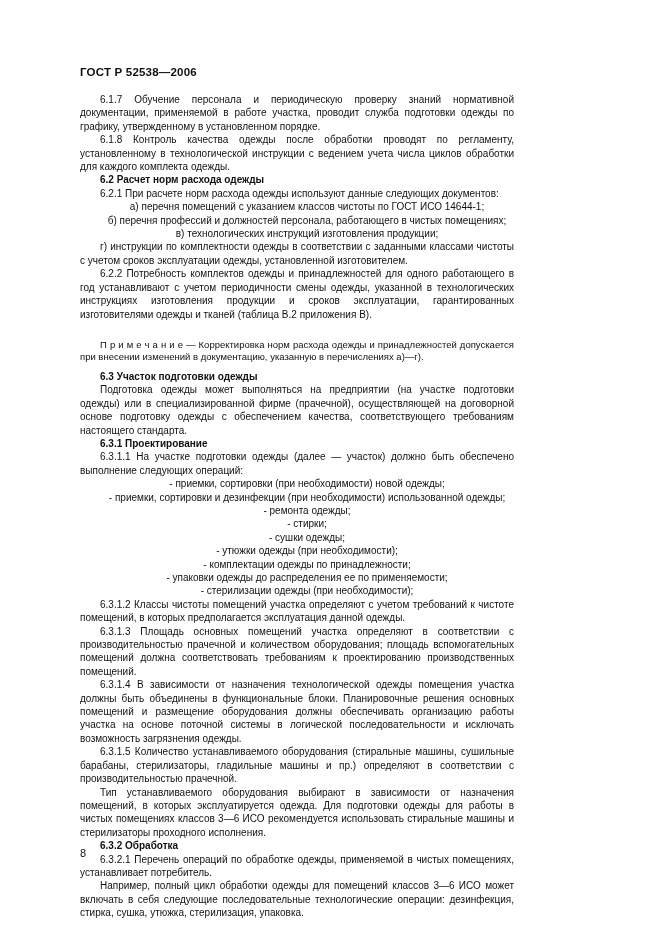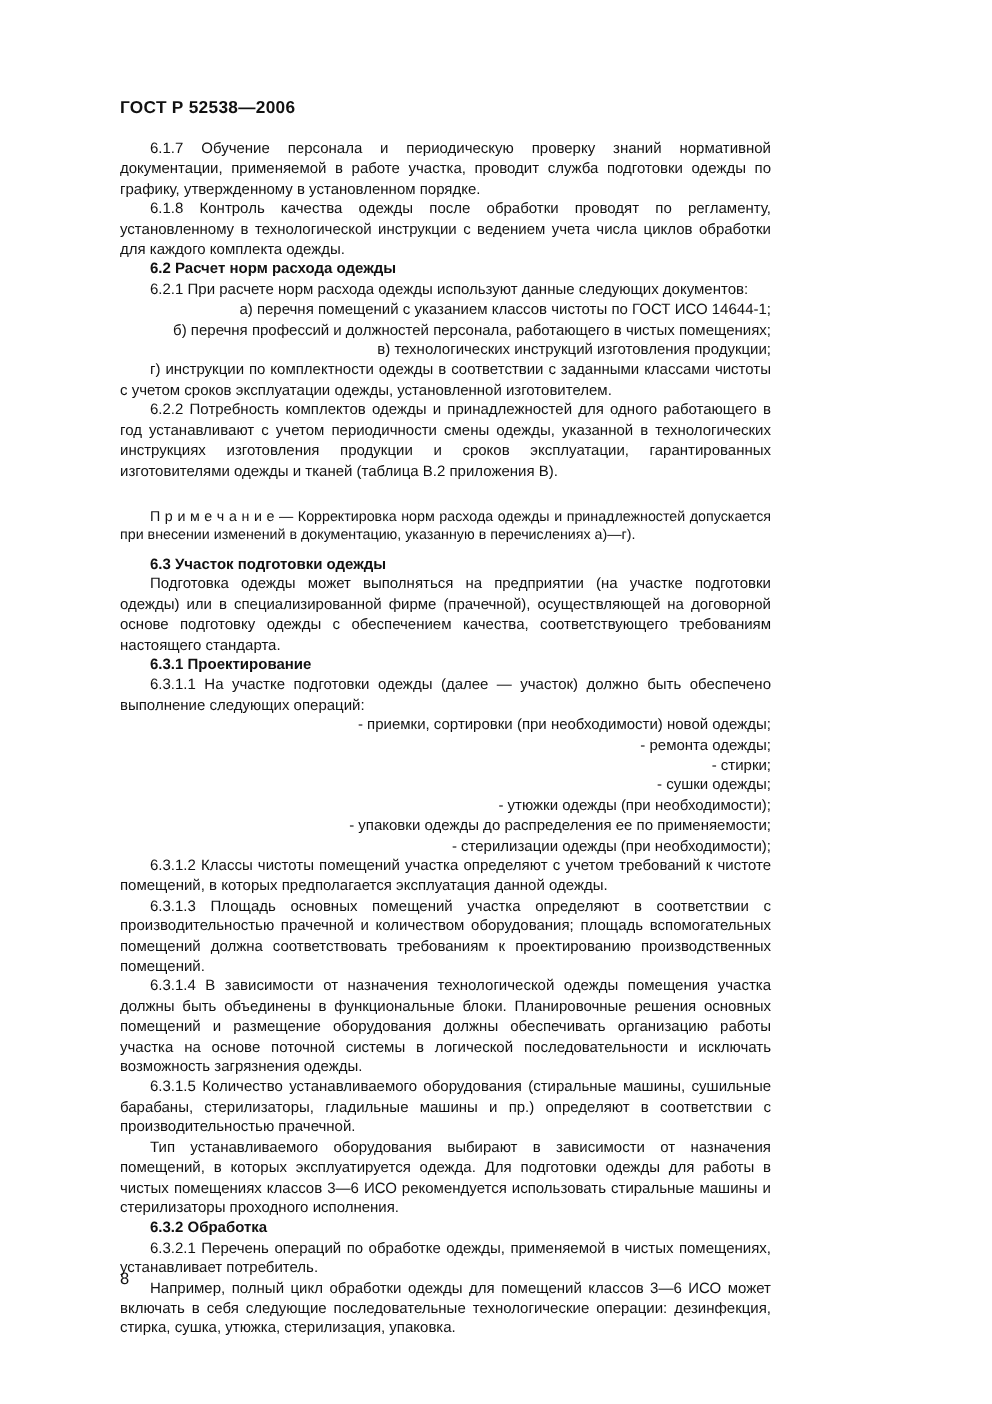--- a/index.html
+++ b/index.html
@@ -29,21 +29,21 @@
     font-size: 10px;
     line-height: 13.4px;
     text-align: justify;
     text-indent: 20px;
   }
   .body-text p.heading {
     font-weight: bold;
     text-align: left;
   }
   .body-text p.list-item {
-    text-align: right;
+    text-align: center;
   }
   .body-text p.note {
     font-size: 9.5px;
     line-height: 12px;
     margin: 18px 0 7px 0;
     text-indent: 20px;
   }
   .page-number {
     position: absolute;
     left: 80px;
@@ -67,24 +67,26 @@
     <p class="list-item">б)  перечня профессий и должностей персонала, работающего в чистых помещениях;</p>
     <p class="list-item">в)  технологических инструкций изготовления продукции;</p>
     <p class="para">г)  инструкции по комплектности одежды в соответствии с заданными классами чистоты с учетом сроков эксплуатации одежды, установленной изготовителем.</p>
     <p class="para">6.2.2  Потребность комплектов одежды и принадлежностей для одного работающего в год устанавливают с учетом периодичности смены одежды, указанной в технологических инструкциях изготовления продукции и сроков эксплуатации, гарантированных изготовителями одежды и тканей (таблица В.2 приложения В).</p>
     <p class="note">П р и м е ч а н и е — Корректировка норм расхода одежды и принадлежностей допускается при внесении изменений в документацию, указанную в перечислениях а)—г).</p>
     <p class="heading">6.3  Участок подготовки одежды</p>
     <p class="para">Подготовка одежды может выполняться на предприятии (на участке подготовки одежды) или в специализированной фирме (прачечной), осуществляющей на договорной основе подготовку одежды с обеспечением качества, соответствующего требованиям настоящего стандарта.</p>
     <p class="heading">6.3.1  Проектирование</p>
     <p class="para">6.3.1.1  На участке подготовки одежды (далее — участок) должно быть обеспечено выполнение следующих операций:</p>
     <p class="list-item">- приемки, сортировки (при необходимости) новой одежды;</p>
+    <p class="list-item">- приемки, сортировки и дезинфекции (при необходимости) использованной одежды;</p>
     <p class="list-item">- ремонта одежды;</p>
     <p class="list-item">- стирки;</p>
     <p class="list-item">- сушки одежды;</p>
     <p class="list-item">- утюжки одежды (при необходимости);</p>
+    <p class="list-item">- комплектации одежды по принадлежности;</p>
     <p class="list-item">- упаковки одежды до распределения ее по применяемости;</p>
     <p class="list-item">- стерилизации одежды (при необходимости);</p>
     <p class="para">6.3.1.2  Классы чистоты помещений участка определяют с учетом требований к чистоте помещений, в которых предполагается эксплуатация данной одежды.</p>
     <p class="para">6.3.1.3  Площадь основных помещений участка определяют в соответствии с производительностью прачечной и количеством оборудования; площадь вспомогательных помещений должна соответствовать требованиям к проектированию производственных помещений.</p>
     <p class="para">6.3.1.4  В зависимости от назначения технологической одежды помещения участка должны быть объединены в функциональные блоки. Планировочные решения основных помещений и размещение оборудования должны обеспечивать организацию работы участка на основе поточной системы в логической последовательности и исключать возможность загрязнения одежды.</p>
     <p class="para">6.3.1.5  Количество устанавливаемого оборудования (стиральные машины, сушильные барабаны, стерилизаторы, гладильные машины и пр.) определяют в соответствии с производительностью прачечной.</p>
     <p class="para">Тип устанавливаемого оборудования выбирают в зависимости от назначения помещений, в которых эксплуатируется одежда. Для подготовки одежды для работы в чистых помещениях классов 3—6 ИСО рекомендуется использовать стиральные машины и стерилизаторы проходного исполнения.</p>
     <p class="heading">6.3.2  Обработка</p>
     <p class="para">6.3.2.1  Перечень операций по обработке одежды, применяемой в чистых помещениях, устанавливает потребитель.</p>
     <p class="para">Например, полный цикл обработки одежды для помещений классов 3—6 ИСО может включать в себя следующие последовательные технологические операции: дезинфекция, стирка, сушка, утюжка, стерилизация, упаковка.</p>

